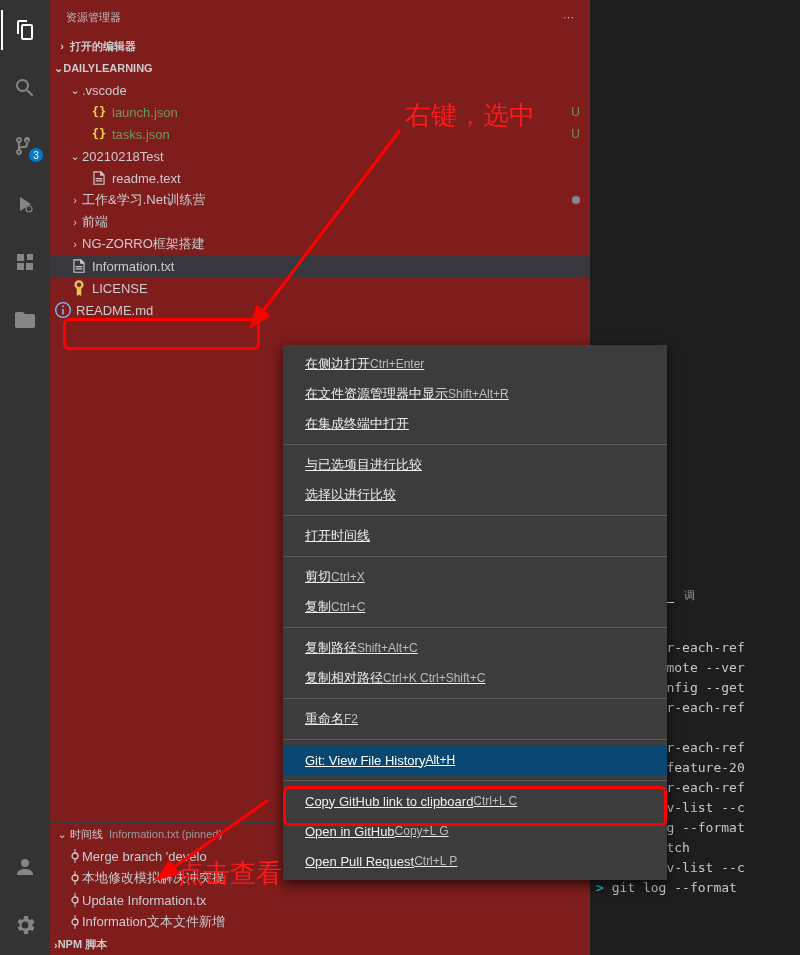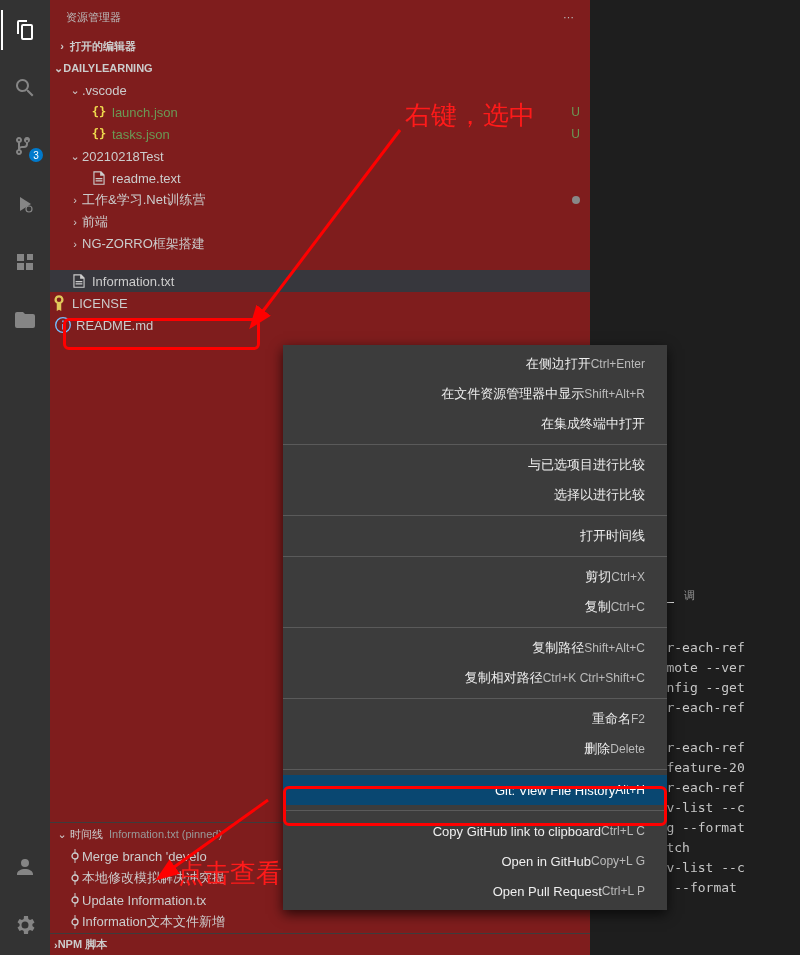--- a/index.html
+++ b/index.html
@@ -36,21 +36,21 @@
 .tree-row { height: 22px; display: flex; align-items: center; padding-right: 10px; cursor: pointer; position: relative; }
 .tree-row .chev { width: 14px; text-align: center; color: #cccccc; font-size: 11px; }
 .tree-row .icon { width: 18px; display: inline-flex; align-items: center; justify-content: center; margin-right: 4px; }
 .tree-row .label { flex: 1; white-space: nowrap; overflow: hidden; text-overflow: ellipsis; }
 .status-letter { color: #6a9955; font-size: 12px; margin-left: 4px; }
 .status-dot { width: 8px; height: 8px; border-radius: 50%; background: #888; }
 .json-brace { color: #f0dc4e; font-family: monospace; font-weight: bold; font-size: 12px; }
 .txt-icon { color: #cccccc; }
 .lic-icon { color: #e0c85a; }
 .info-icon { color: #75beff; }
-.selected-file { position: relative; margin-top: 15px; }
+.selected-file { position: relative; }
 
 
 .red-box { position: absolute; border: 3px solid #ff0000; border-radius: 6px; pointer-events: none; z-index: 50; }
 
 
 .anno-text { position: absolute; color: #ff1a1a; font-size: 26px; font-weight: 500; pointer-events: none; z-index: 50; font-family: "Microsoft YaHei", sans-serif; }
 
 
 .arrow-svg { position: absolute; pointer-events: none; z-index: 49; }
 
@@ -58,21 +58,21 @@
 .context-menu {
   position: absolute;
   left: 283px; top: 345px;
   width: 384px;
   background: #3c3c3c;
   color: #eeeeee;
   box-shadow: 0 4px 12px rgba(0,0,0,0.7);
   z-index: 40;
   padding: 4px 0;
 }
-.menu-item { height: 30px; display: flex; align-items: center; padding: 0 22px; justify-content: flex-end; font-size: 13px; cursor: pointer; }
+.menu-item { height: 30px; display: flex; align-items: center; padding: 0 22px; justify-content: flex-start; font-size: 13px; cursor: pointer; text-decoration: underline; }
 .menu-item.highlight { background: #094771; color: #ffffff; }
 .menu-sep { height: 1px; background: #5a5a5a; margin: 5px 0; }
 .menu-key { color: #bbbbbb; font-size: 12px; }
 .menu-item.highlight .menu-key { color: #ffffff; }
 
 
 .timeline-section { margin-top: auto; border-top: 1px solid #3c3c3c; }
 .timeline-head { height: 22px; display: flex; align-items: center; font-size: 11px; padding-left: 4px; }
 .timeline-head .chev { width: 16px; text-align: center; }
 .timeline-head .tl-title { font-weight: 400; }
@@ -205,21 +205,21 @@
       </div>
       <div class="tree-row selected-file" style="padding-left:20px;background:#37373d">
         <span class="icon txt-icon">
           <svg viewBox="0 0 16 16">
               <path fill="currentColor" d="M3 2h7l3 3v9H3V2zm1 1v10h8V6H9V3H4z"></path>
               <path fill="currentColor" d="M5 8h6v1H5zm0 2h6v1H5z"></path>
             </svg>
         </span>
         <span class="label">Information.txt</span>
       </div>
-      <div class="tree-row" style="">
+      <div class="tree-row" style="padding-left:20px">
         <span class="icon lic-icon">
           <svg viewBox="0 0 16 16">
               <path fill="currentColor" d="M8 1a4 4 0 0 0-2 7.46V15l2-1 2 1V8.46A4 4 0 0 0 8 1zm0 2a2 2 0 1 1-2 2 2 2 0 0 1 2-2z"></path>
             </svg>
         </span>
         <span class="label">LICENSE</span>
       </div>
       <div class="tree-row" style="padding-left:4px">
         <span class="icon info-icon">
           <svg viewBox="0 0 16 16">
@@ -347,24 +347,20 @@
     </div>
   <div class="menu-item">
       <span>复制相对路径</span>
       <span class="menu-key">Ctrl+K Ctrl+Shift+C</span>
     </div>
   <div class="menu-sep"></div>
   <div class="menu-item">
       <span>重命名</span>
       <span class="menu-key">F2</span>
     </div>
-  <div class="menu-item">
-      <span>删除</span>
-      <span class="menu-key">Delete</span>
-    </div>
   <div class="menu-sep"></div>
   <div class="menu-item highlight">
       <span>Git: View File History</span>
       <span class="menu-key">Alt+H</span>
     </div>
   <div class="menu-sep"></div>
   <div class="menu-item">
       <span>Copy GitHub link to clipboard</span>
       <span class="menu-key">Ctrl+L C</span>
     </div>

